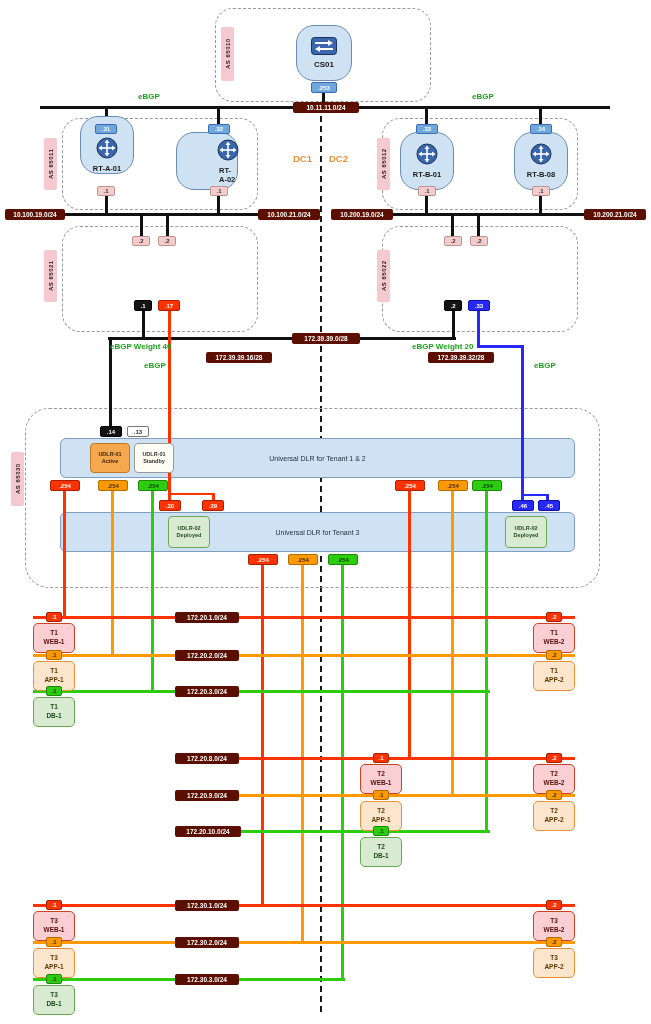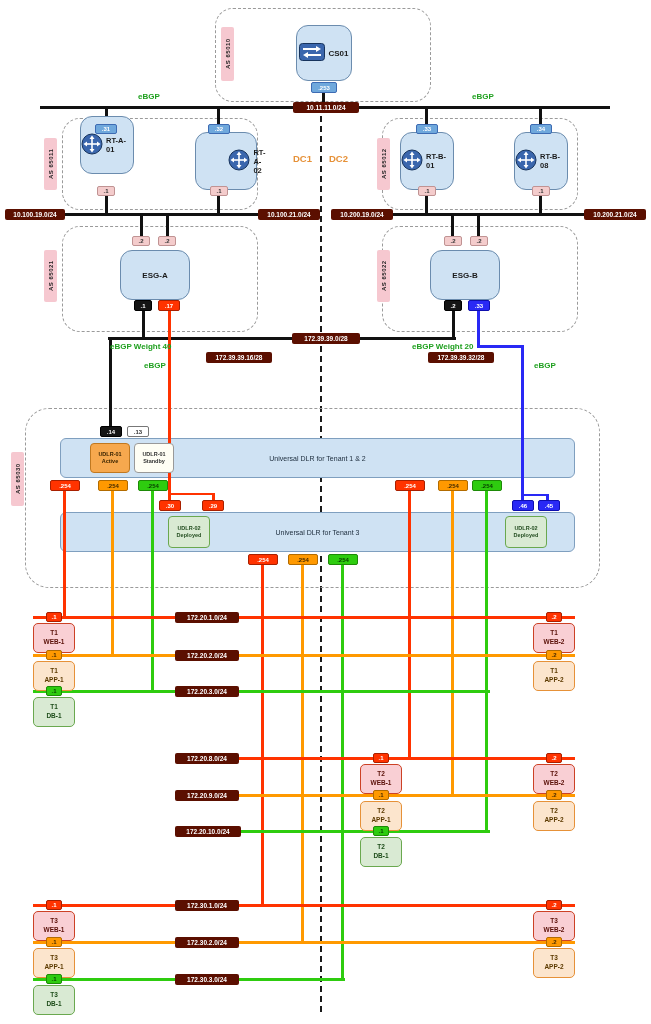--- a/index.html
+++ b/index.html
@@ -1,21 +1,21 @@
 <!DOCTYPE html>
 <html><head>
 <meta charset="utf-8">
 <style>
   html,body{margin:0;padding:0;background:#fff;}
   .canvas{position:relative;width:651px;height:1024px;background:#fff;font-family:"Liberation Sans",sans-serif;overflow:hidden;}
   .abs{position:absolute;box-sizing:border-box;}
   .dashbox{border:1.5px dashed #9a9a9a;border-radius:18px;z-index:1;}
   .centerdash{border-left:2px dashed #1a1a1a;width:0;z-index:1;}
   .as{background:#f6c8d0;color:#222;font-size:6px;font-weight:700;writing-mode:vertical-rl;transform:rotate(180deg);display:flex;align-items:center;justify-content:center;border-radius:2px;white-space:nowrap;z-index:6;letter-spacing:.5px;}
-  .node{background:#cfe2f3;border:1px solid #6b8cae;border-radius:12px;display:flex;flex-direction:row;align-items:center;justify-content:center;gap:3px;font-size:8px;font-weight:700;color:#1b1b1b;z-index:5;}
+  .node{background:#cfe2f3;border:1px solid #6b8cae;border-radius:18px;display:flex;flex-direction:column;align-items:center;justify-content:center;gap:3px;font-size:8px;font-weight:700;color:#1b1b1b;z-index:5;}
   .port{font-size:6px;font-weight:700;display:flex;align-items:center;justify-content:center;border:1px solid #555;border-radius:2px;z-index:6;white-space:nowrap;}
   .port.blue{background:#6fa8dc;color:#fff;border-color:#3d6bb3;}
   .port.pink{background:#f4cccc;color:#333;border-color:#c09393;}
   .port.black{background:#141414;color:#fff;border-color:#000;}
   .port.red{background:#ff3300;color:#fff;border-color:#a82000;}
   .port.orange{background:#ff9900;color:#402800;border-color:#b26b00;}
   .port.green{background:#2ecc0f;color:#063c00;border-color:#1d8a07;}
   .port.white{background:#fff;color:#333;border-color:#777;}
   .port.bluehard{background:#2929f5;color:#fff;border-color:#0e0eae;}
   .mlabel{background:#5b0f00;color:#fff;font-size:6.5px;font-weight:700;display:flex;align-items:center;justify-content:center;border-radius:2px;z-index:7;white-space:nowrap;}
@@ -75,21 +75,21 @@
           <polygon points="6,8.5 6,13.5 2.5,11" fill="#fff"></polygon>
           <polygon points="16,8.5 16,13.5 19.5,11" fill="#fff"></polygon>
           <polygon points="8.5,6 13.5,6 11,2.5" fill="#fff"></polygon>
           <polygon points="8.5,16 13.5,16 11,19.5" fill="#fff"></polygon>
         </svg></span>
     <span style="font-size:7.5px;">RT-A-01</span>
   </div>
   <div class="abs port blue" style="left:95px;top:124px;width:22px;height:10px;">.31</div>
   <div class="abs port pink" style="left:97px;top:186px;width:18px;height:10px;">.1</div>
   <div class="abs lm" style="left:105px;top:196px;width:3px;height:18px;"></div>
-  <div class="abs node" style="left:195px;top:132px;width:62px;height:58px;padding-left:42px;">
+  <div class="abs node" style="left:176px;top:132px;width:62px;height:58px;padding-left:42px;">
     <span><svg width="22" height="22" viewBox="0 0 22 22">
           <circle cx="11" cy="11" r="10" fill="#3a66ad" stroke="#17335c"></circle>
           <line x1="6" y1="11" x2="16" y2="11" stroke="#fff" stroke-width="1.6"></line>
           <line x1="11" y1="6" x2="11" y2="16" stroke="#fff" stroke-width="1.6"></line>
           <polygon points="6,8.5 6,13.5 2.5,11" fill="#fff"></polygon>
           <polygon points="16,8.5 16,13.5 19.5,11" fill="#fff"></polygon>
           <polygon points="8.5,6 13.5,6 11,2.5" fill="#fff"></polygon>
           <polygon points="8.5,16 13.5,16 11,19.5" fill="#fff"></polygon>
         </svg></span>
     <span style="font-size:7.5px;">RT-A-02</span>
@@ -142,35 +142,29 @@
 
   <div class="abs dctext" style="left:293px;top:153px;">DC1</div>
   <div class="abs dctext" style="left:329px;top:153px;">DC2</div>
 
   <div class="abs dashbox" style="left:62px;top:226px;width:196px;height:106px;"></div>
   <div class="abs as" style="left:44px;top:250px;width:13px;height:52px;">AS 65021</div>
   <div class="abs lm" style="left:140px;top:216px;width:3px;height:20px;"></div>
   <div class="abs lm" style="left:166px;top:216px;width:3px;height:20px;"></div>
   <div class="abs port pink" style="left:132px;top:236px;width:18px;height:10px;">.2</div>
   <div class="abs port pink" style="left:158px;top:236px;width:18px;height:10px;">.2</div>
-  <div class="abs node" style="left:120px;top:250px;width:70px;height:50px;">
-    <span>ESG-A</span>
-  </div>
   <div class="abs port black" style="left:134px;top:300px;width:18px;height:11px;">.1</div>
   <div class="abs port red" style="left:158px;top:300px;width:22px;height:11px;">.17</div>
 
   <div class="abs dashbox" style="left:382px;top:226px;width:196px;height:106px;"></div>
   <div class="abs as" style="left:377px;top:250px;width:13px;height:52px;">AS 65022</div>
   <div class="abs lm" style="left:451px;top:216px;width:3px;height:20px;"></div>
   <div class="abs lm" style="left:477px;top:216px;width:3px;height:20px;"></div>
   <div class="abs port pink" style="left:444px;top:236px;width:18px;height:10px;">.2</div>
   <div class="abs port pink" style="left:470px;top:236px;width:18px;height:10px;">.2</div>
-  <div class="abs node" style="left:430px;top:250px;width:70px;height:50px;">
-    <span>ESG-B</span>
-  </div>
   <div class="abs port black" style="left:444px;top:300px;width:18px;height:11px;">.2</div>
   <div class="abs port bluehard" style="left:468px;top:300px;width:22px;height:11px;">.33</div>
 
   <div class="abs lk" style="left:142px;top:311px;width:3px;height:26px;"></div>
   <div class="abs lk" style="left:452px;top:311px;width:3px;height:26px;"></div>
   <div class="abs lk" style="left:108px;top:337px;width:348px;height:3px;"></div>
   <div class="abs lk" style="left:109px;top:340px;width:3px;height:86px;"></div>
   <div class="abs mlabel" style="left:292px;top:333px;width:68px;height:11px;">172.39.39.0/28</div>
   <div class="abs gtext" style="left:110px;top:342px;">eBGP Weight 40</div>
   <div class="abs gtext" style="left:412px;top:342px;">eBGP Weight 20</div>

